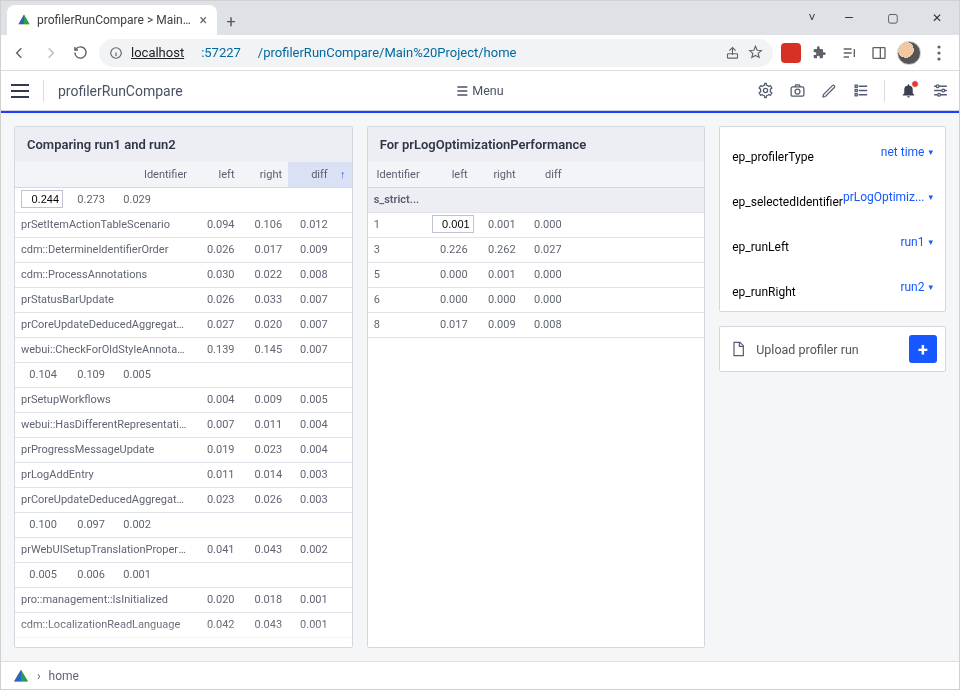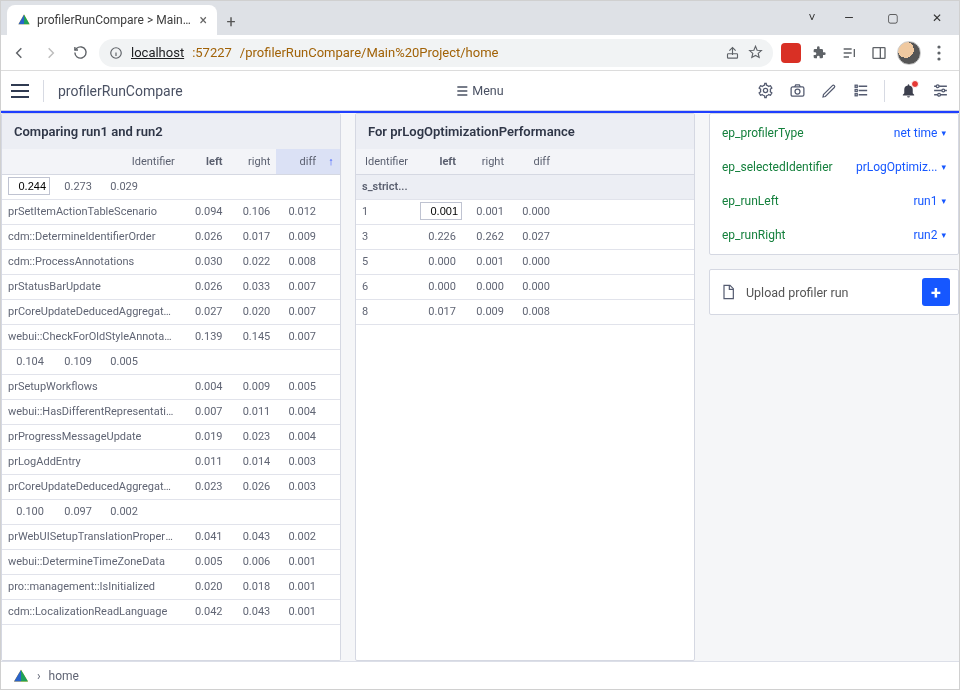--- a/index.html
+++ b/index.html
@@ -58,21 +58,21 @@
     background:#f1f3f4;
     border-radius:14px;
     display:flex;
     align-items:center;
     padding:0 10px;
     gap:8px;
     color:#5f6368;
     font-size:13px;
   }
   .omnibox .host { color:#202124;text-decoration:underline;}
-  .omnibox .path { color:#a16207;}
+  .omnibox .path { color:#0369a1;margin-left:9px;}
   .omnibox .spacer{flex:1;}
   .chrome-actions { display:flex; gap:6px; align-items:center;}
   .chrome-actions .btn { width:24px;height:24px;display:flex;align-items:center;justify-content:center;color:#5f6368;}
   .chrome-actions .red { width:20px;height:20px;background:#d93025;border-radius:4px;}
   .chrome-actions .avatar { width:24px;height:24px;border-radius:50%;background:radial-gradient(circle at 35% 35%, #f0c9a0 0 40%, #555 40%);border:1px solid #ccc;}
 
   
   .app-toolbar {
     height:40px;
     background:#fff;
@@ -91,21 +91,21 @@
   .app-toolbar-right { display:flex; align-items:center; gap:14px;}
   .app-toolbar-right .ic { width:18px;height:18px;display:flex;align-items:center;justify-content:center;color:#545b70;}
   .blue-bar { height:2px; background:#1f3fff;}
   .bell-wrap{position:relative;}
   .bell-dot{position:absolute;top:-2px;right:-2px;width:8px;height:8px;background:#e53935;border-radius:50%;border:1.5px solid #fff;}
 
   
   .content {
     flex:1;
     background:#f5f6f8;
-    padding:0;
+    padding:13px;
     display:flex;
     gap:14px;
     overflow:hidden;
     position:relative;
   }
   .panel {
     background:#fff;
     border:1px solid #d5d8e2;
     border-radius:2px;
     display:flex;
@@ -125,21 +125,21 @@
   .thead {
     display:flex;
     font-size:11px;
     color:#5a5f6f;
     border-bottom:1px solid #d5d8e2;
     background:#f3f4f8;
   }
   .thead .cell { padding:6px 6px; }
   .idcol-l { width:180px; text-align:right;}
   .idcol-m { width:58px; text-align:right;}
-  .numcol { width:48px; text-align:right;font-weight:bold;}
+  .numcol { width:48px; text-align:right;}
   .numcol-r { width:48px; text-align:right;}
   .diffcol { width:46px; text-align:right; }
   .diffcol.sorted { background:#dbe1f5;}
   .arrowcol { width:18px; display:flex;align-items:center;justify-content:center;color:#3a59ff;}
   .group-row, .row {
     display:flex;
     font-size:11px;
     color:#606574;
     border-bottom:1px solid #e1e3eb;
     line-height:24px;
@@ -161,21 +161,21 @@
   
   .ep-card {
     background:#fff;border:1px solid #d5d8e2;border-radius:2px;
     padding:2px 0;
   }
   .ep-row {
     display:flex;align-items:center;
     padding:10px 12px;
     font-size:12px;color:#555;
   }
-  .ep-row .label{flex:1;color:#15803d;}
+  .ep-row .label{flex:1;color:#000000;margin-top:11px;}
   .ep-row .value{color:#1657ff;display:flex;align-items:center;gap:4px;}
   .ep-row .value .caret{font-size:9px;color:#1657ff;}
   .upload-card{
     background:#fff;border:1px solid #d5d8e2;border-radius:2px;
     display:flex;align-items:center;gap:10px;padding:8px 8px 8px 10px;
     font-size:12.5px;color:#555;
   }
   .upload-card .plus{
     margin-left:auto;width:28px;height:28px;background:#1657ff;border-radius:3px;
     display:flex;align-items:center;justify-content:center;color:#fff;font-size:18px;font-weight:bold;
@@ -445,21 +445,20 @@
           <div class="cell" style="width:18px"></div>
         </div>
         <div class="row">
           <div class="cell" style="width:180px;text-align:left">prWebUISetupTranslationProperties</div>
           <div class="cell numcell" style="width:48px">0.041</div>
           <div class="cell numcell" style="width:48px">0.043</div>
           <div class="cell numcell" style="width:46px">0.002</div>
           <div class="cell" style="width:18px"></div>
         </div>
         <div class="row">
-          <div class="cell" style="width:180px;text-align:left">webui::DetermineTimeZoneData</div>
           <div class="cell numcell" style="width:48px">0.005</div>
           <div class="cell numcell" style="width:48px">0.006</div>
           <div class="cell numcell" style="width:46px">0.001</div>
           <div class="cell" style="width:18px"></div>
         </div>
         <div class="row">
           <div class="cell" style="width:180px;text-align:left">pro::management::IsInitialized</div>
           <div class="cell numcell" style="width:48px">0.020</div>
           <div class="cell numcell" style="width:48px">0.018</div>
           <div class="cell numcell" style="width:46px">0.001</div>

